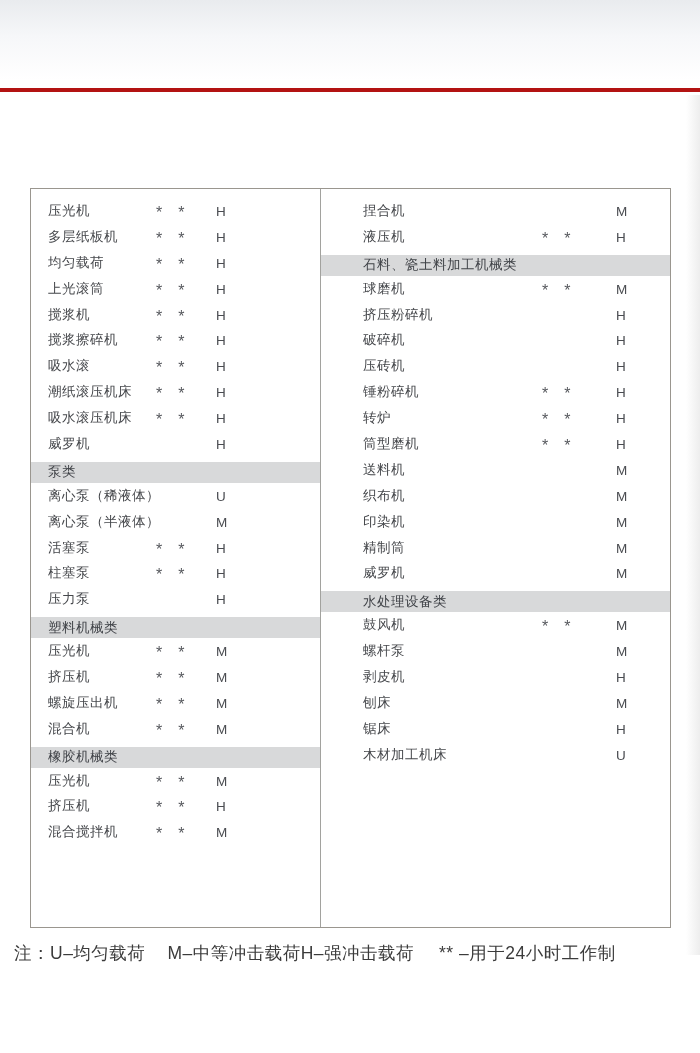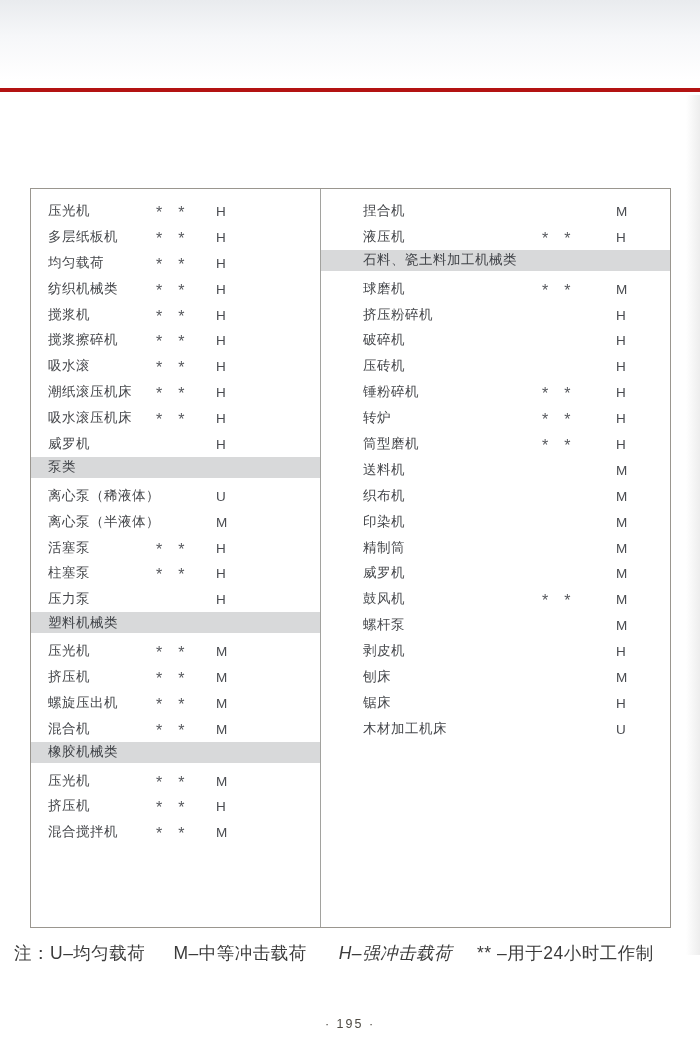--- a/index.html
+++ b/index.html
@@ -42,30 +42,30 @@
   .col-left .stars{left:125px;}
   .col-right .stars{left:221px;}
 
   .load{
     position:absolute;top:50%;transform:translateY(-50%);
     font-size:13.5px;color:#4a4c51;letter-spacing:0.5px;
   }
   .col-left .load{left:185px;}
   .col-right .load{left:295px;}
 
-  .row-header{display:flex;align-items:flex-start;}
+  .row-header{display:flex;align-items:flex-end;}
   .band{position:relative;height:21px;width:100%;background:#d8d9da;}
   .band .name{position:absolute;top:50%;transform:translateY(-50%);color:#404348;}
 
   .note{
     position:absolute;left:14px;top:941px;width:680px;
     font-size:17.5px;color:#3b3b3b;white-space:nowrap;letter-spacing:0.5px;
   }
-  .note .seg1{margin-left:28px;}
-  .note .seg2{margin-left:32px;font-style:italic;}
+  .note .seg1{margin-left:22px;}
+  .note .seg2{}
   .note .seg3{margin-left:25px;}
 
   .page-number{
     position:absolute;top:1017px;left:0;width:100%;text-align:center;
     font-size:12.5px;color:#4d4942;letter-spacing:2px;
   }
 </style>
 </head>
 <body>
 
@@ -83,21 +83,21 @@
           <span class="name">多层纸板机</span>
           <span class="stars">**</span>
           <span class="load">H</span>
         </div>
         <div class="row row-item">
           <span class="name">均匀载荷</span>
           <span class="stars">**</span>
           <span class="load">H</span>
         </div>
         <div class="row row-item">
-          <span class="name">纺织机械类</span>
+          <span class="name">上光滚筒</span>
           <span class="stars">**</span>
           <span class="load">H</span>
         </div>
         <div class="row row-item">
           <span class="name">搅浆机</span>
           <span class="stars">**</span>
           <span class="load">H</span>
         </div>
         <div class="row row-item">
           <span class="name">搅浆擦碎机</span>
@@ -255,20 +255,25 @@
           <span class="name">印染机</span>
           <span class="load">M</span>
         </div>
         <div class="row row-item">
           <span class="name">精制筒</span>
           <span class="load">M</span>
         </div>
         <div class="row row-item">
           <span class="name">威罗机</span>
           <span class="load">M</span>
+        </div>
+        <div class="row row-header">
+          <div class="band">
+            <span class="name">水处理设备类</span>
+          </div>
         </div>
         <div class="row row-item">
           <span class="name">鼓风机</span>
           <span class="stars">**</span>
           <span class="load">M</span>
         </div>
         <div class="row row-item">
           <span class="name">螺杆泵</span>
           <span class="load">M</span>
         </div>
@@ -288,14 +293,13 @@
           <span class="name">木材加工机床</span>
           <span class="load">U</span>
         </div>
       </div>
   </div>
 
   <div class="note">
     <span class="note-label">注：</span><span class="seg0">U–均匀载荷</span><span class="seg1">M–中等冲击载荷</span><span class="seg2">H–强冲击载荷</span><span class="seg3">** –用于24小时工作制</span>
   </div>
 
-  <div class="page-number">· 195 ·</div>
 </div>
 
 </body></html>

